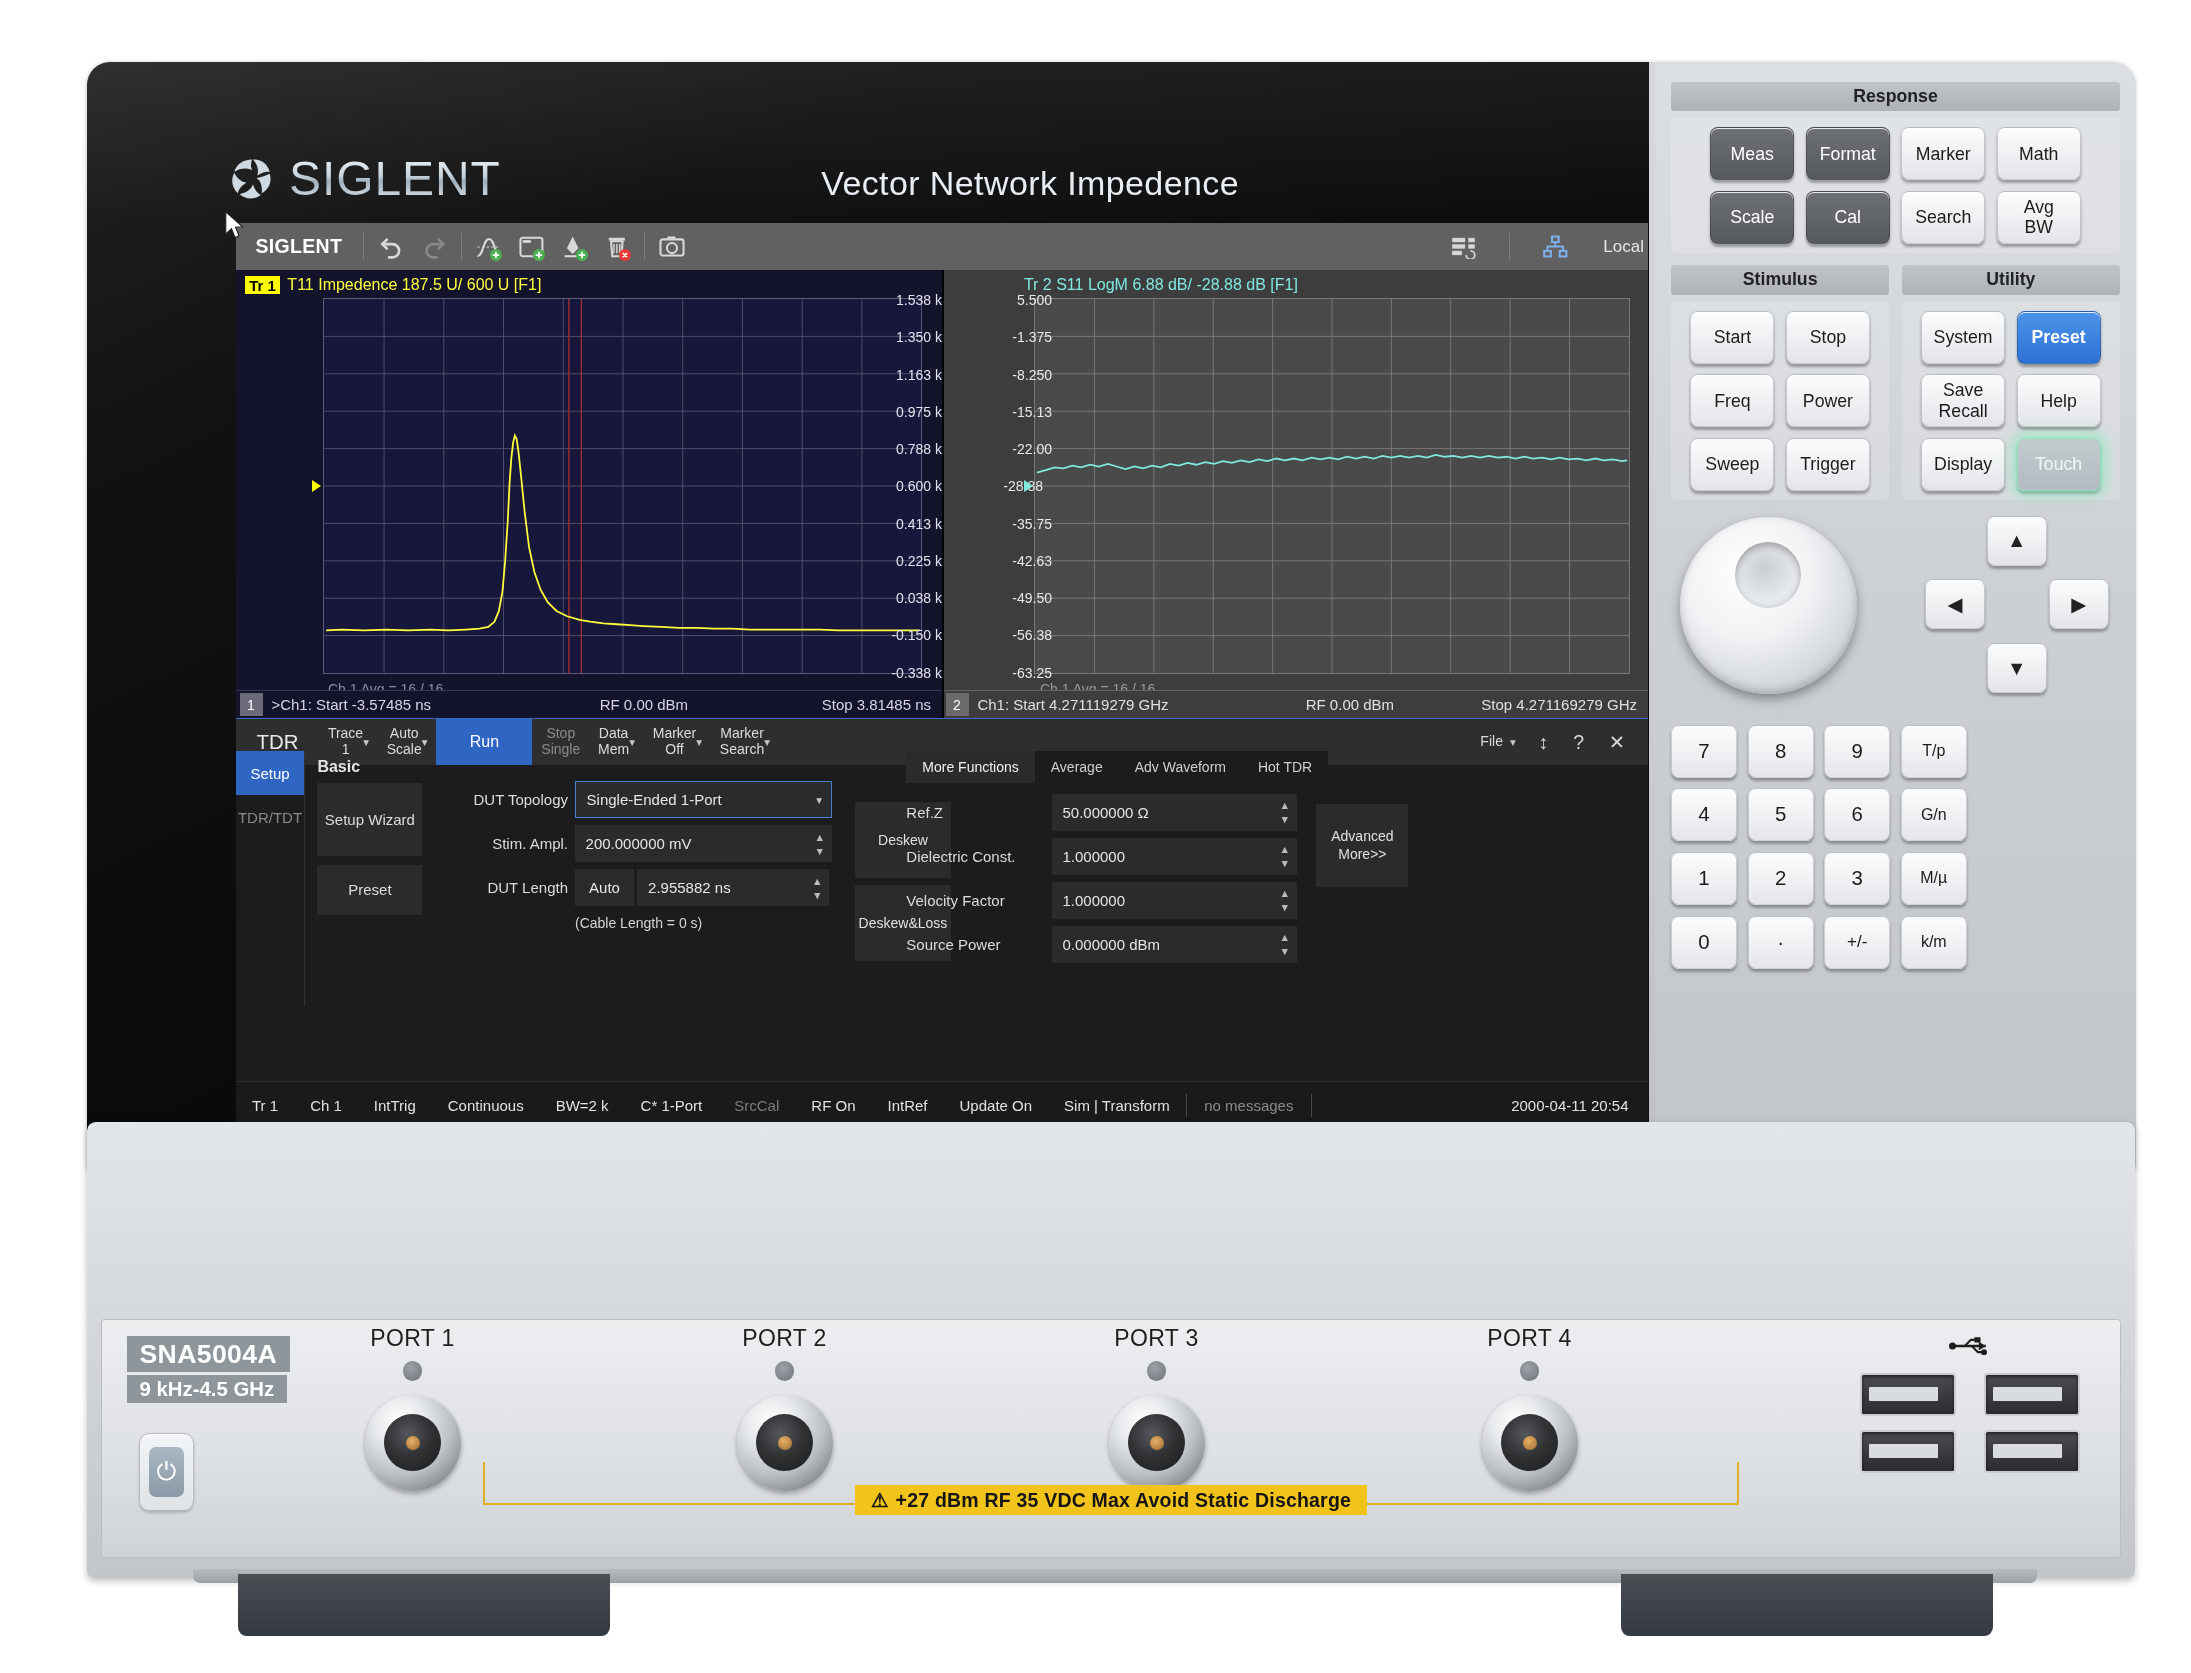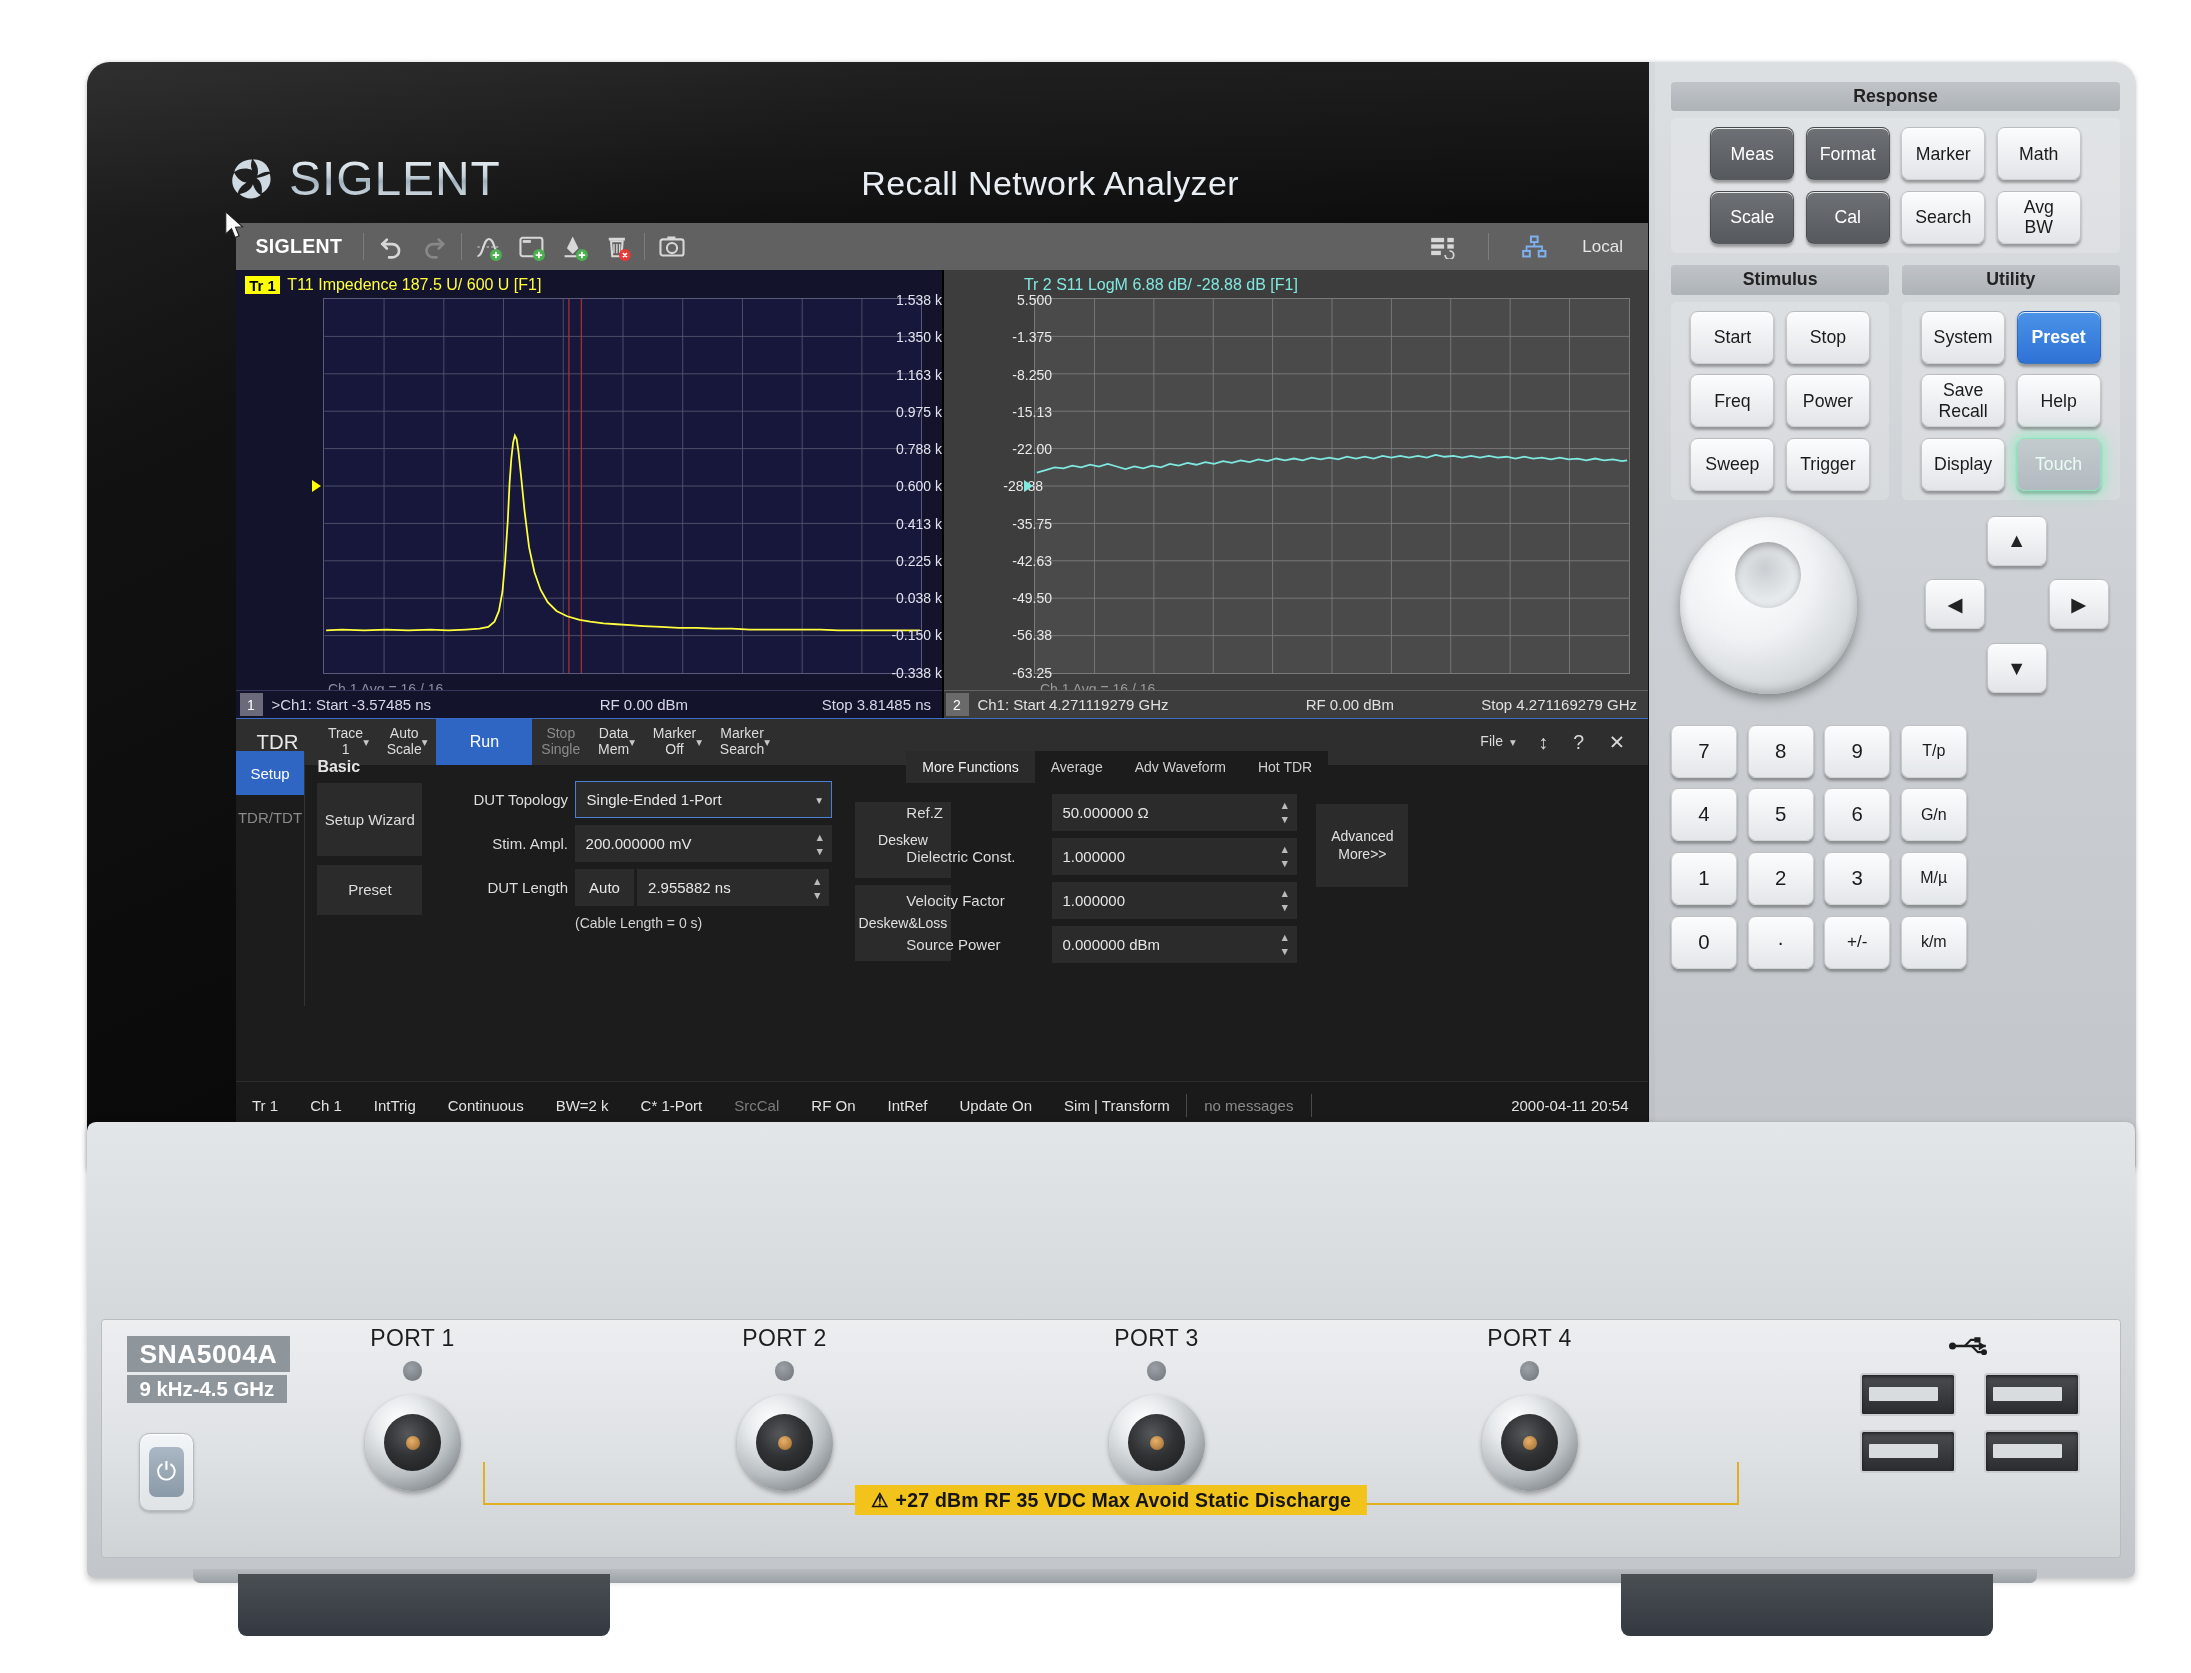--- a/index.html
+++ b/index.html
@@ -75,21 +75,21 @@
     color: #fff; font-size: 19.5px; font-weight: bold; letter-spacing: 0.3px;
     padding: 0 16px 0 19.5px;
   }
   .tb-sep { width: 0.9px; height: 26.6px; background: #7d7d7d; margin: 0 5.3px; }
   .tb-btn {
     width: 43px; height: 39px; display: flex; align-items: center; justify-content: center;
     cursor: pointer; position: relative;
   }
   .tb-right {
     position: absolute; right: 0; top: 0; height: 47px;
-    display: flex; align-items: center; gap: 18px; padding-right: 25px;
+    display: flex; align-items: center; gap: 18px; padding-right: 4px;
   }
   .tb-local { color: #e6e6e6; font-size: 17px; margin-left: 8.9px; }
 
   
   .charts {
     position: absolute; left: 0; top: 47px; width: 1412px; height: 448px;
     display: flex;
   }
   .chart-pane { position: relative; height: 448px; }
   .chart-pane.left  { width: 706px; background: #13142b; }
@@ -369,21 +369,21 @@
         <g fill="#cfd9e2">
           <path d="M26 6 C16 6 8 12 6 20 C12 16 20 15 26 18 C24 13 25 9 26 6 Z"></path>
           <path d="M46 20 C44 11 36 5 27 6 C32 11 34 18 32 24 C37 21 42 19 46 20 Z"></path>
           <path d="M46 22 C49 31 45 40 37 44 C38 37 36 30 31 27 C37 26 42 24 46 22 Z"></path>
           <path d="M36 46 C28 52 18 51 12 45 C19 44 25 40 27 34 C29 40 32 44 36 46 Z"></path>
           <path d="M10 44 C3 38 2 28 6 21 C9 27 14 32 20 32 C15 35 11 39 10 44 Z"></path>
         </g>
       </svg>
       <div class="brand-text">SIGLENT</div>
     </div>
-    <div class="bezel-title">Recall Network Analyzer</div>
+    <div class="bezel-title">Vector Network Impedence</div>
 
     <div id="screen">
 
       <div class="app-toolbar">
         <div class="tb-logo">SIGLENT</div>
         <div class="tb-sep"></div>
 
         <div class="tb-btn">
           <svg width="26.6" height="26.6" viewBox="0 0 24 24" fill="none" stroke="#d8d8d8" stroke-width="2.4" stroke-linecap="round">
             <path d="M8 6 L4 10 L8 14"></path>

